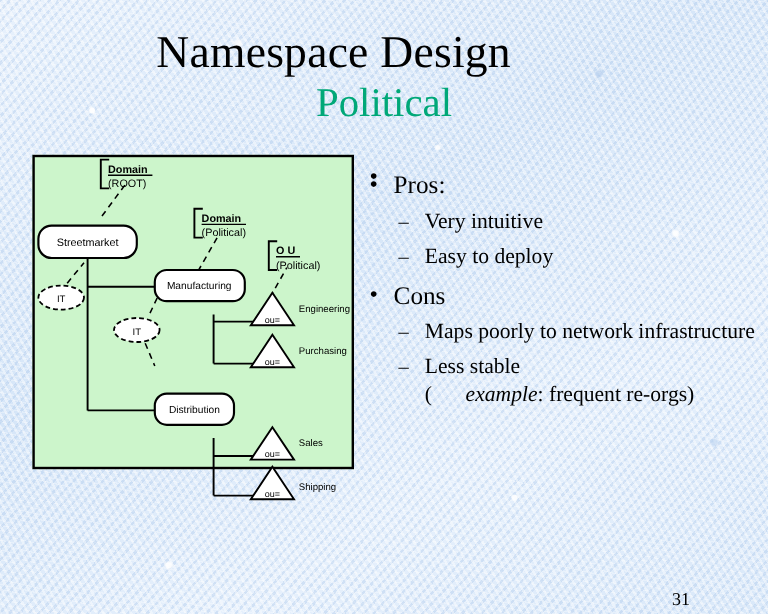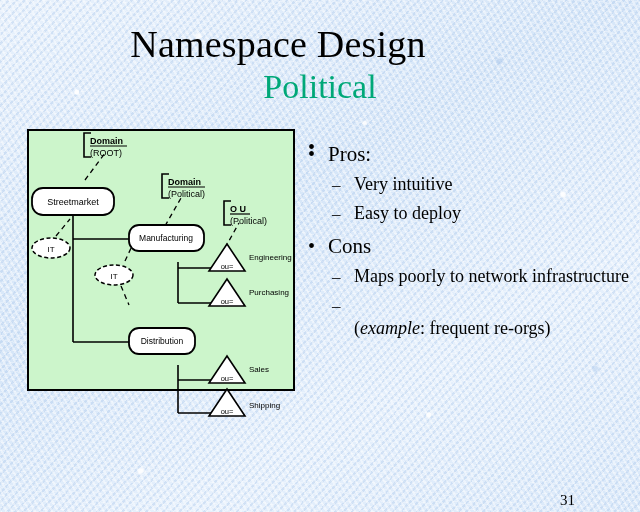--- a/index.html
+++ b/index.html
@@ -91,21 +91,21 @@
   }
   .b2 .dash {
     position: absolute;
     left: 26px; top: 0;
     font-size: 17px;
     line-height: 23px;
   }
   .gap-a { margin-top: 7px; }
   .gap-b { margin-top: 6px; }
   .gap-c { margin-top: 8px; }
-  .ital { font-style: italic; }
+  .ital { font-style: italic; margin-left: 28px; }
 
   #pagenum {
     position: absolute;
     left: 560px; top: 492px;
     width: 60px;
     font-size: 15px;
     color: #000;
     text-align: left;
   }
 
@@ -266,21 +266,21 @@
       <span>Cons</span>
     </div>
 
     <div class="b2 gap-b">
       <span class="dash">–</span>
       <span>Maps poorly to network infrastructure</span>
     </div>
 
     <div class="b2 gap-b">
       <span class="dash">–</span>
-      <br>
+      <span>Less stable</span><br>
       <span>(</span><span class="ital">example</span><span>: frequent re-orgs)</span>
     </div>
 
   </div>
 
   <div id="pagenum">31</div>
 
 </div>
 
 </body></html>

